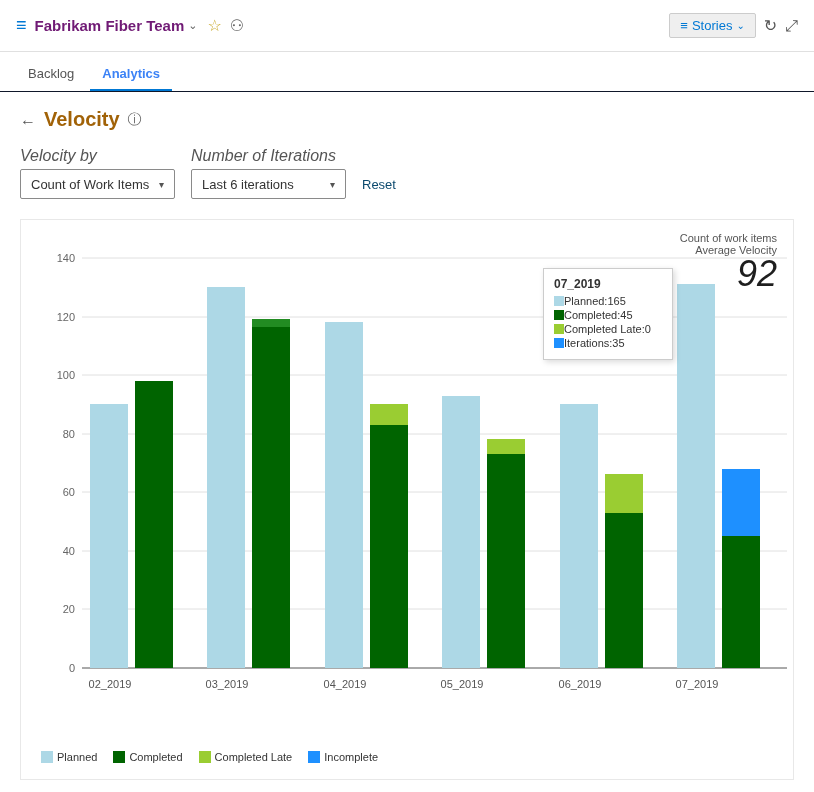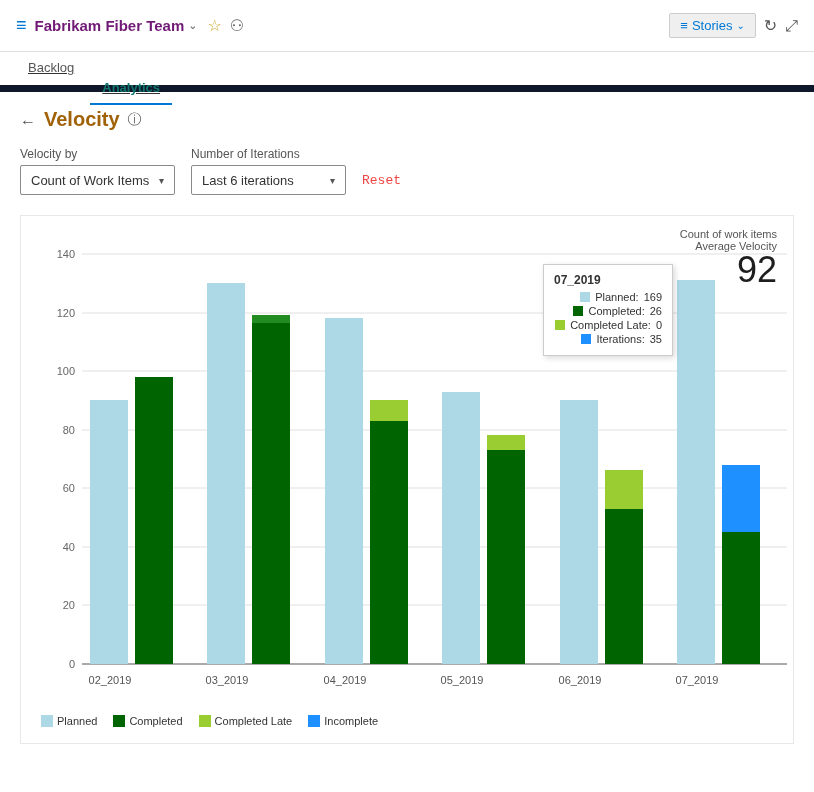--- a/index.html
+++ b/index.html
@@ -11,61 +11,61 @@
     .header-title { font-size: 15px; font-weight: 600; color: #701a75; }
     .header-chevron { margin-left: 4px; color: #666; font-size: 11px; }
     .header-star { margin-left: 10px; color: #c8a828; font-size: 16px; cursor: pointer; }
     .header-people { margin-left: 8px; color: #666; font-size: 16px; cursor: pointer; }
     .header-right { margin-left: auto; display: flex; align-items: center; gap: 8px; }
     .stories-btn { display: flex; align-items: center; gap: 4px; border: 1px solid #ccc; border-radius: 2px; padding: 4px 10px; cursor: pointer; color: #0078d4; font-size: 13px; }
     .refresh-btn { cursor: pointer; color: #555; font-size: 16px; }
     .expand-btn { cursor: pointer; color: #555; font-size: 16px; }
 
     
-    .nav-tabs { display: flex; align-items: flex-start; padding: 0 16px; border-bottom: 7px solid #0f172a; height: 40px; text-decoration: underline; }
+    .nav-tabs { display: flex; align-items: flex-end; padding: 0 16px; border-bottom: 1px solid #0f172a; height: 40px; }
     .nav-tab { padding: 8px 12px; cursor: pointer; font-size: 13px; color: #555; text-decoration: none; border-bottom: 2px solid transparent; margin-right: 4px; }
-    .nav-tab.active { color: #0f766e; font-weight: 600; border-bottom: 2px solid #0078d4; margin-top: 20px; }
+    .nav-tab.active { color: #3b82f6; font-weight: 600; border-bottom: 2px solid #0078d4; margin-top: 20px; }
 
     
     .page-content { padding: 16px 20px; }
 
     
     .title-row { display: flex; align-items: center; gap: 8px; margin-bottom: 16px; }
     .back-btn { cursor: pointer; font-size: 16px; color: #555; }
     .page-title { font-size: 20px; font-weight: 600; color: #a16207; }
     .help-icon { color: #666; font-size: 14px; cursor: pointer; }
 
     
     .filters-row { display: flex; align-items: flex-end; gap: 16px; margin-bottom: 20px; }
     .filter-group { display: flex; flex-direction: column; gap: 4px; }
-    .filter-label { font-size: 12px; color: #555; }
+    .filter-label { font-size: 16px; color: #555; font-style: italic; }
     .filter-dropdown { display: flex; align-items: center; justify-content: space-between; border: 1px solid #8a8a8a; border-radius: 2px; padding: 4px 10px; cursor: pointer; min-width: 155px; height: 30px; background: #fff; font-size: 13px; }
     .filter-dropdown-chevron { margin-left: 8px; font-size: 10px; color: #555; }
-    .reset-btn { color: #ef4444; background: none; border: none; cursor: pointer; font-size: 13px; padding: 4px 0; height: 30px; font-family: Liberation Mono, monospace; }
+    .reset-btn { color: #0c4a6e; background: none; border: none; cursor: pointer; font-size: 13px; padding: 4px 0; height: 30px; }
 
     
     .chart-area { border: 1px solid #e8e8e8; background: #fff; padding: 12px 16px 16px 16px; position: relative; }
 
     
     .velocity-summary { position: absolute; top: 12px; right: 16px; text-align: right; }
     .velocity-label-small { font-size: 11px; color: #555; }
-    .velocity-number { font-size: 36px; font-weight: 300; color: #1e1e1e; line-height: 1; }
+    .velocity-number { font-size: 36px; font-weight: 300; color: #1e1e1e; line-height: 1; font-style: italic; }
 
     
     .tooltip-box { position: absolute; top: 48px; right: 120px; background: #fff; border: 1px solid #ccc; padding: 8px 10px; font-size: 11px; box-shadow: 2px 2px 6px rgba(0,0,0,0.15); z-index: 10; min-width: 130px; }
     .tooltip-title { font-weight: 600; margin-bottom: 4px; font-size: 12px; }
-    .tooltip-row { display: flex; align-items: center; gap: 5px; margin-bottom: 2px; justify-content: flex-end; }
+    .tooltip-row { display: flex; align-items: center; margin-bottom: 2px; }
     .tooltip-color { width: 10px; height: 10px; display: inline-block; }
 
     
     .chart-svg-container { margin-top: 16px; }
 
     
     .legend { display: flex; gap: 16px; margin-top: 8px; padding-left: 4px; }
-    .legend-item { display: flex; align-items: center; gap: 4px; font-size: 11px; color: #333; }
+    .legend-item { display: flex; align-items: center; gap: 4px; font-size: 11px; color: #333; margin-top: 32px; }
     .legend-color { width: 12px; height: 12px; display: inline-block; }
   </style>
 </head>
 <body>
 
 <div class="header">
   <span class="header-icon">≡</span>
   <span class="header-title">Fabrikam Fiber Team</span>
   <span class="header-chevron" style="cursor:pointer;">⌄</span>
   <span class="header-star">☆</span>
@@ -118,26 +118,26 @@
       <div class="velocity-label-small">Count of work items</div>
       <div class="velocity-label-small">Average Velocity</div>
       <div class="velocity-number">92</div>
     </div>
 
     <div class="tooltip-box">
       <div class="tooltip-title">07_2019</div>
       <div class="tooltip-row">
         <span class="tooltip-color" style="background:#add8e6;"></span>
         <span>Planned:</span>
-        <span>169</span>
+        <span>165</span>
       </div>
       <div class="tooltip-row">
         <span class="tooltip-color" style="background:#006400;"></span>
         <span>Completed:</span>
-        <span>26</span>
+        <span>45</span>
       </div>
       <div class="tooltip-row">
         <span class="tooltip-color" style="background:#9acd32;"></span>
         <span>Completed Late:</span>
         <span>0</span>
       </div>
       <div class="tooltip-row">
         <span class="tooltip-color" style="background:#1e90ff;"></span>
         <span>Iterations:</span>
         <span>35</span>

